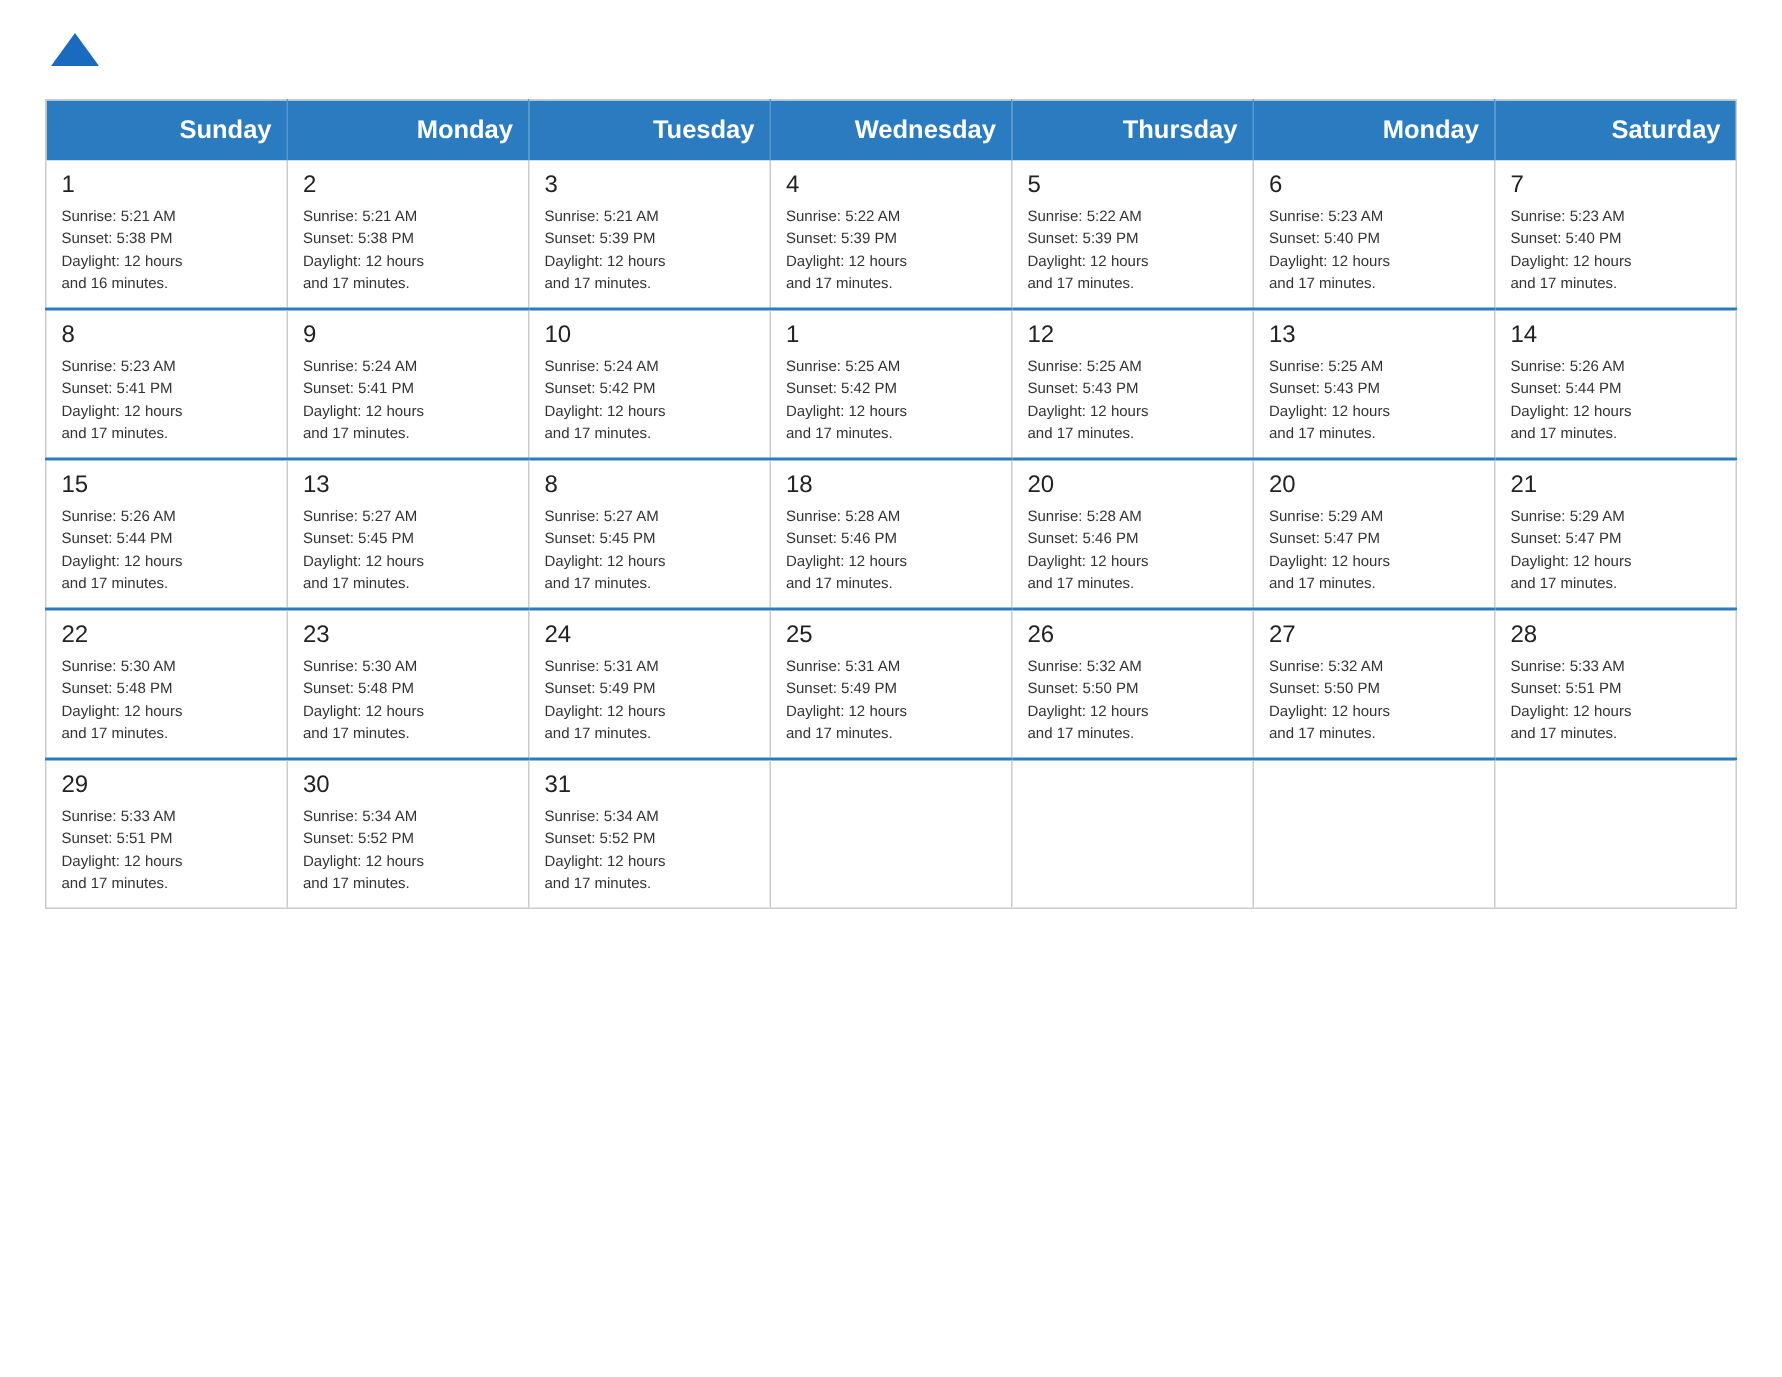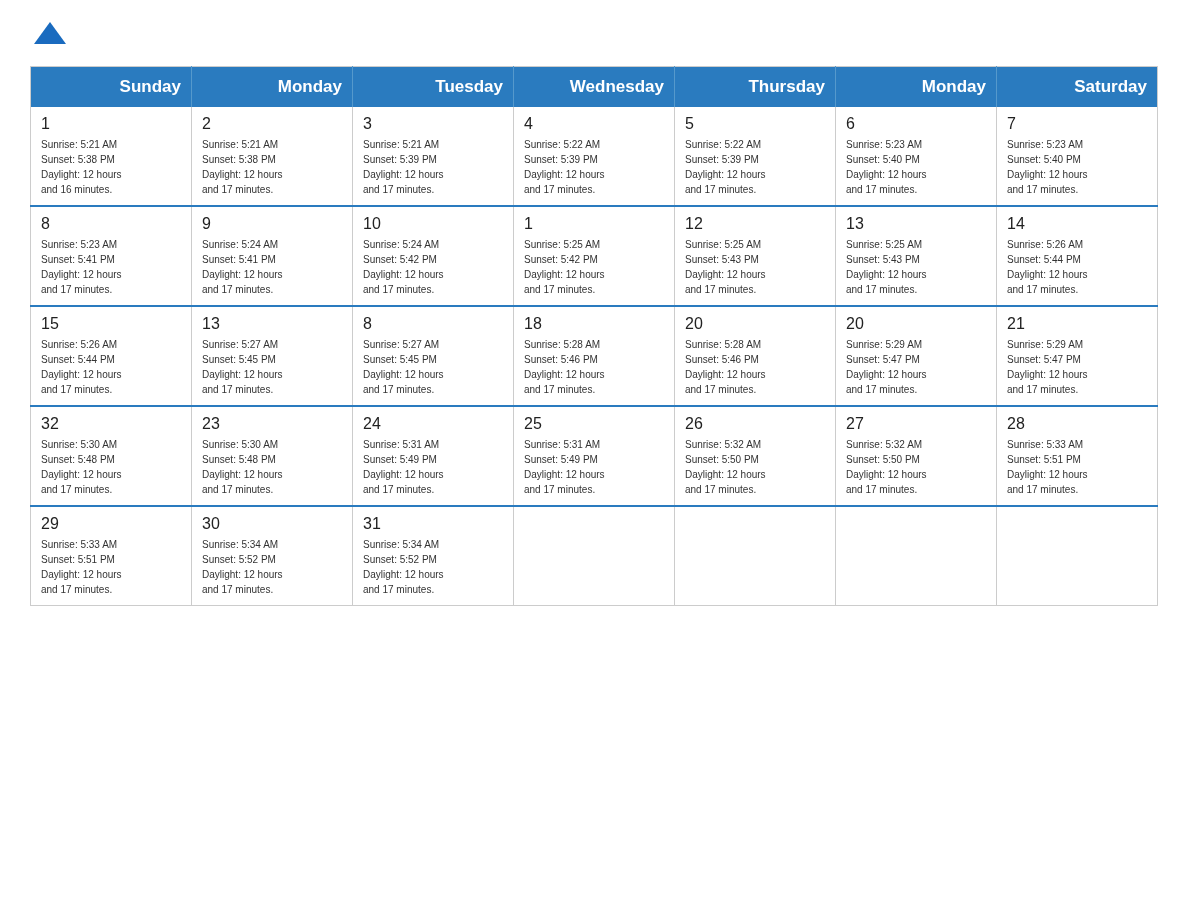--- a/index.html
+++ b/index.html
@@ -314,21 +314,21 @@
         <div class="day-info">
           Sunrise: 5:29 AM<br>
           Sunset: 5:47 PM<br>
           Daylight: 12 hours<br>
           and 17 minutes.
         </div>
       </td>
       </tr>
       <tr>
         <td>
-        <span class="day-number">32</span>
+        <span class="day-number">22</span>
         <div class="day-info">
           Sunrise: 5:30 AM<br>
           Sunset: 5:48 PM<br>
           Daylight: 12 hours<br>
           and 17 minutes.
         </div>
       </td>
         <td>
         <span class="day-number">23</span>
         <div class="day-info">

